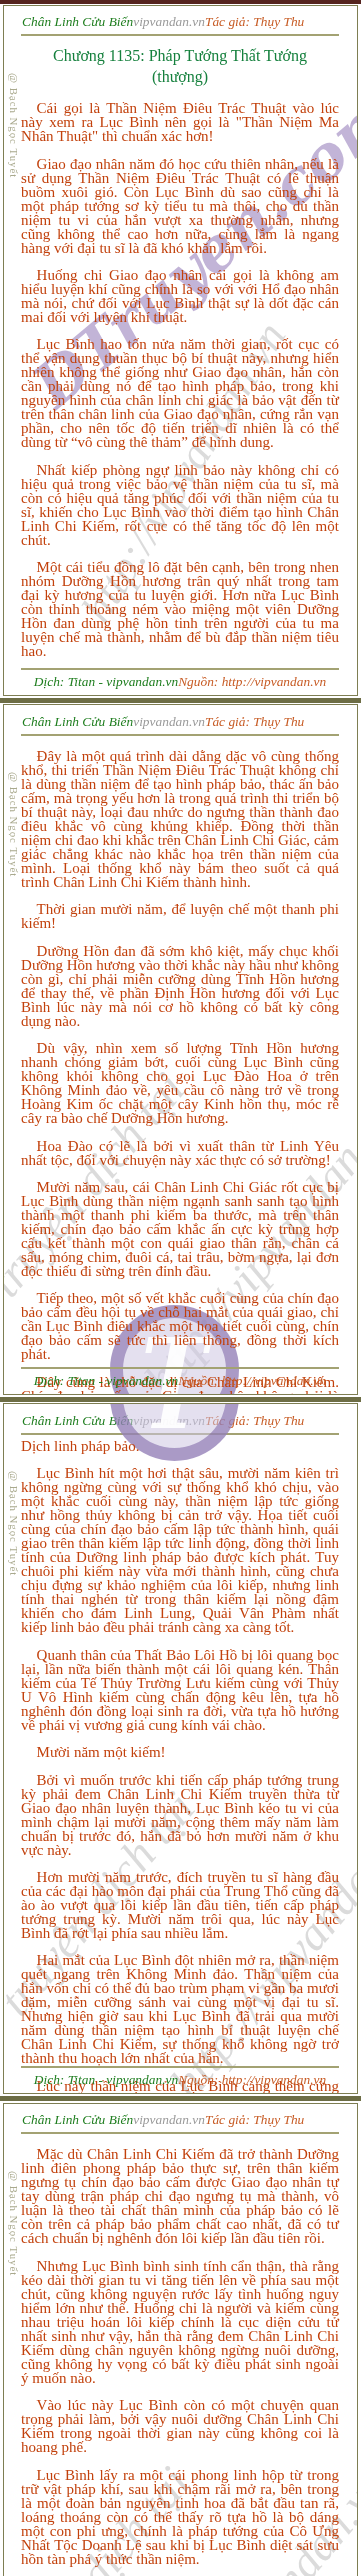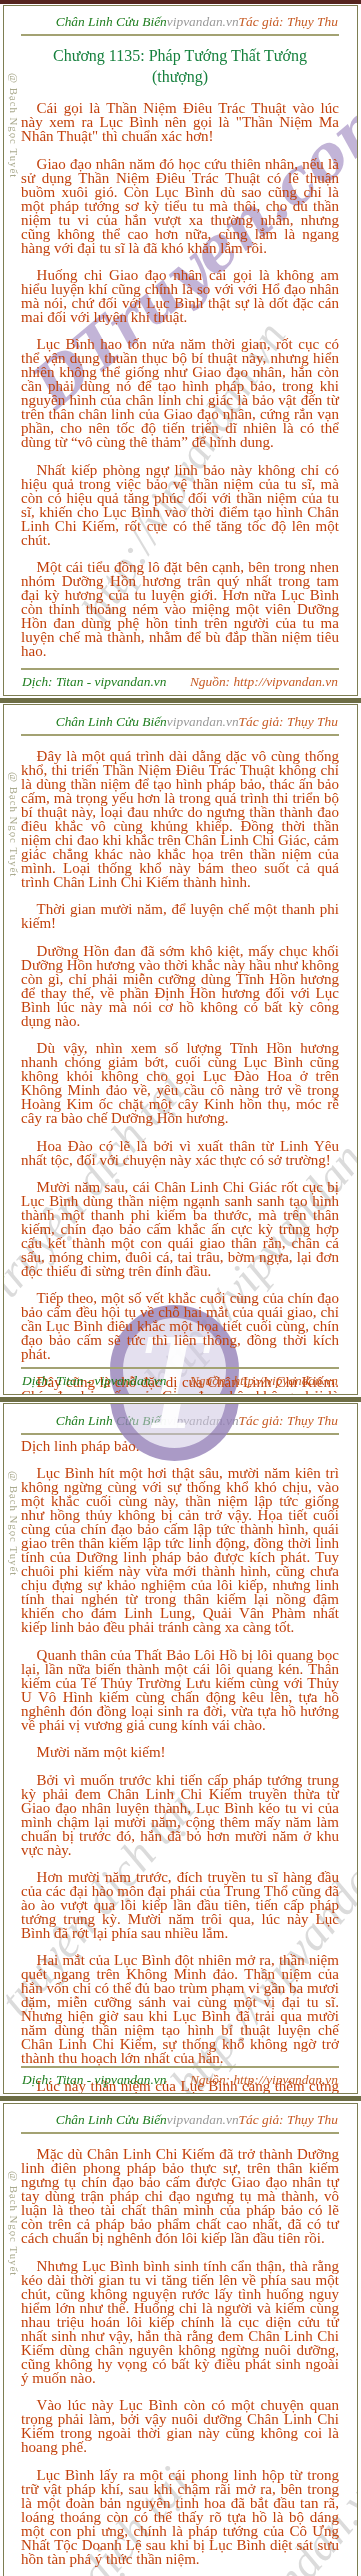--- a/index.html
+++ b/index.html
@@ -13,21 +13,21 @@
   .page{
     position:relative;
     margin:1px 2.6px 0 2.6px;
     border:1.5px solid #7e7e52;
     background:#ffffff;
     overflow:hidden;
     box-sizing:border-box;
   }
   .page-inner{padding:3.1px 18.5px 0 17.5px;}
   .page-header{
-    display:flex;justify-content:flex-end;align-items:baseline;
+    display:flex;justify-content:flex-start;align-items:baseline;
     font-style:italic;font-size:13.4px;
     padding:5.2px 1px 4.1px 1px;
     border-bottom:2.1px solid #a3a273;
   }
   .book-title{color:#1e7d1e;}
   .site{color:#9a9a9a;}
   .author{color:#c75b24;}
   .chapter-title{
     color:#15803d;text-align:center;
     font-size:16px;line-height:21.6px;
@@ -36,21 +36,21 @@
   .para{
     font-size:15px;line-height:14px;color:#c2410c;
     text-align:justify;margin:13.4px 0 0 0;
     position:relative;z-index:2;
   }
   .para.indent{text-indent:15.5px;}
   .para.cont{margin-top:4.1px;}
   .page-footer{
     position:absolute;left:17.5px;right:18.5px;bottom:3.1px;
     border-top:2.1px solid #a3a273;
-    display:flex;justify-content:space-between;
+    display:flex;justify-content:center;
     font-style:italic;font-size:13.4px;
     padding:4.1px 1px 2.1px 1px;
     background:rgba(255,255,255,0);
     z-index:3;
   }
   .translator{color:#1e7d1e;text-decoration:none;}
   .source{color:#c75b24;text-decoration:none;}
   .vcredit{
     position:absolute;top:67px;left:16px;
     transform:rotate(90deg);transform-origin:0 0;

